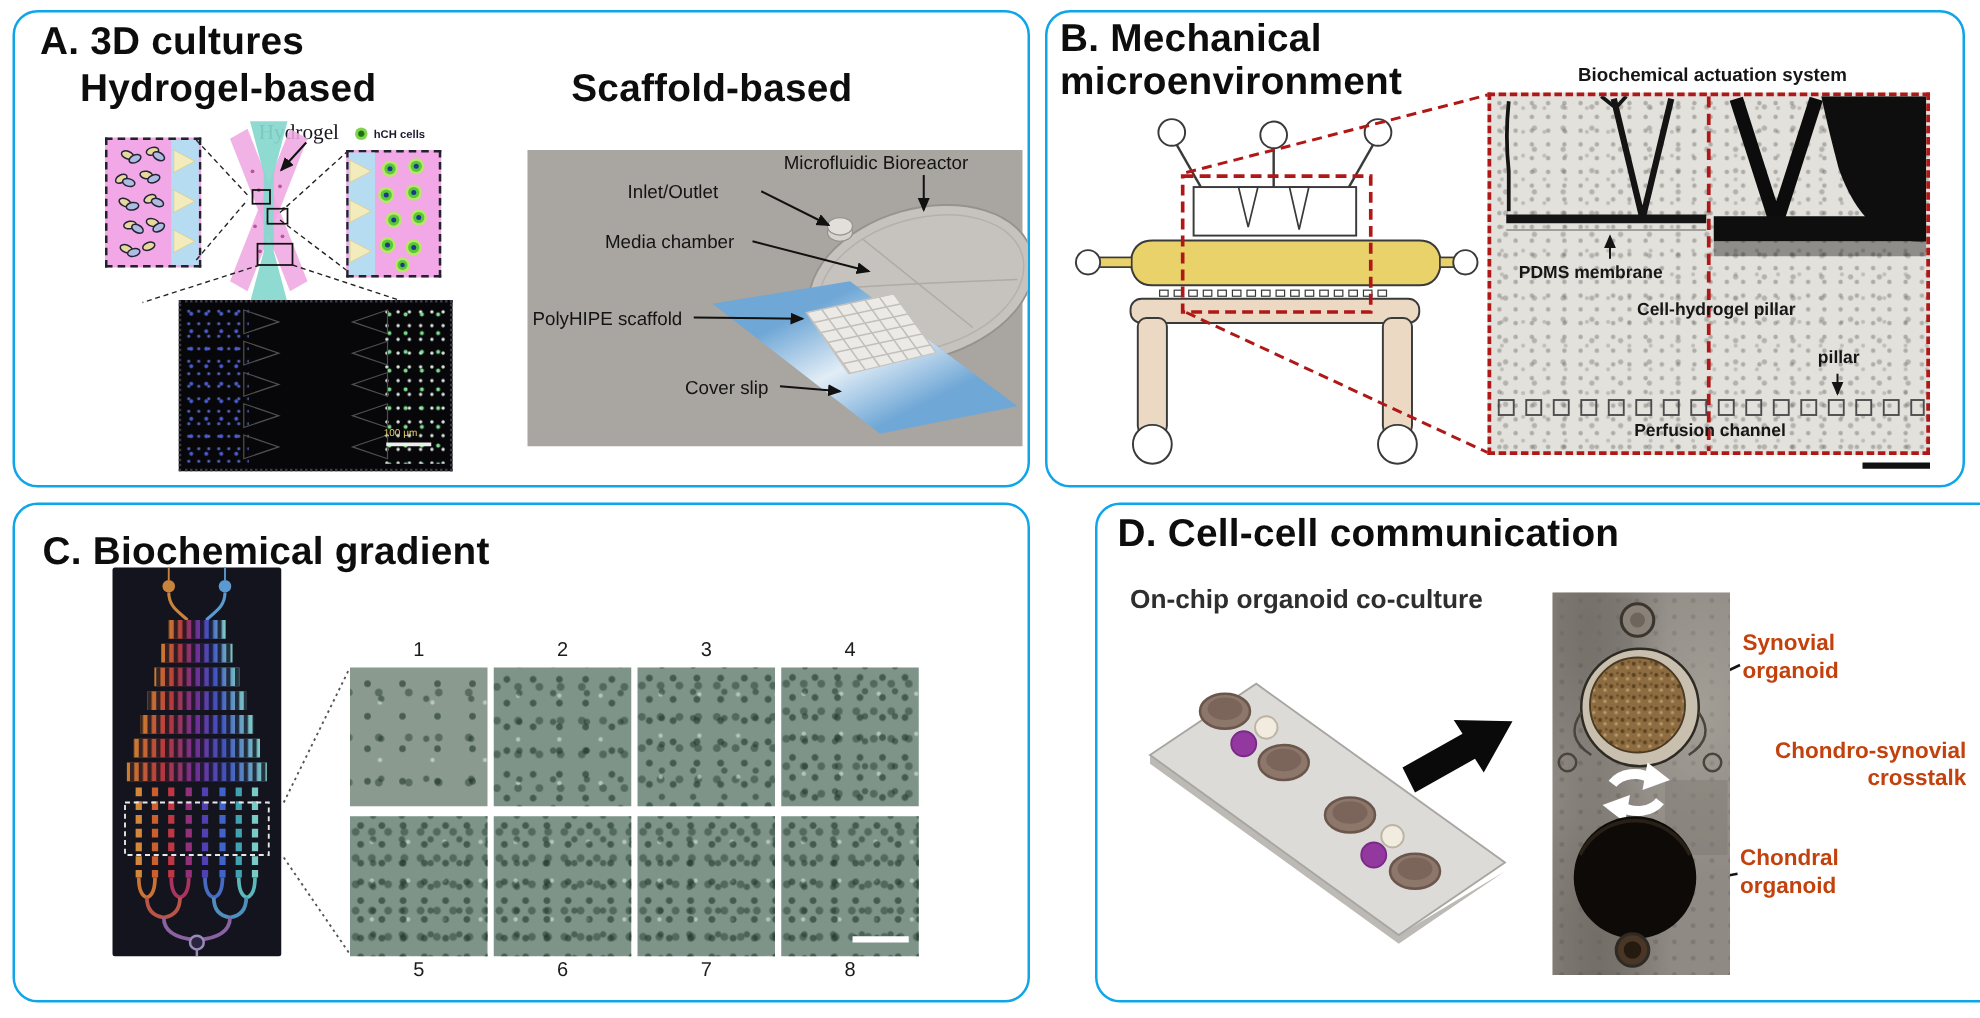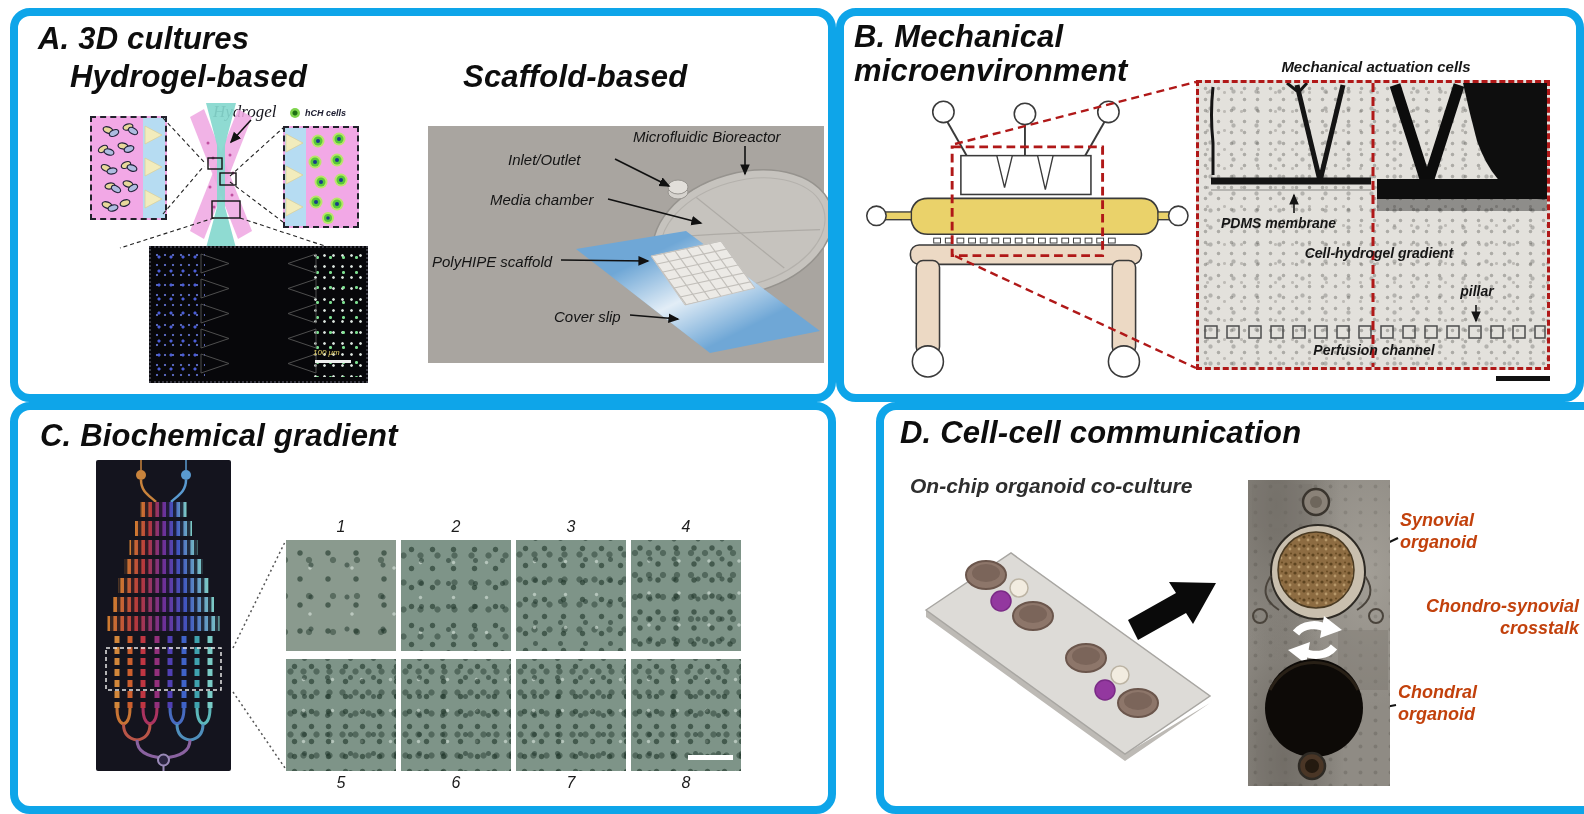--- a/index.html
+++ b/index.html
@@ -1,18 +1,18 @@
 <!DOCTYPE html>
 <html><head>
 <meta charset="utf-8">
 <style>
   html,body{margin:0;padding:0;background:#ffffff;}
   #fig{position:relative;width:1584px;height:814px;background:#ffffff;overflow:hidden;
        font-family:"Liberation Sans",sans-serif;color:#111;}
-  .panel{position:absolute;border:8px solid #0ea5e9;border-radius:20px;background:#fff;font-style:italic;}
+  .panel{position:absolute;border:2px solid #0ea5e9;border-radius:20px;background:#fff;}
   .abs{position:absolute;}
   .ptitle{font-size:31px;font-weight:600;letter-spacing:.2px;color:#0d0d0d;line-height:1.12;}
   .lbl{font-size:15px;color:#141414;}
   .blbl{font-size:14px;font-weight:700;color:#161616;}
   svg{display:block;}
   .ovl{position:absolute;left:0;top:0;pointer-events:none;z-index:7;}
   
   .inset{border:2px dashed #22222c;background:#f2a8e6;}
   .bluecol{position:absolute;top:0;bottom:0;background:#b6dcf2;}
   .darkimg{background:#07070a;border:2px dotted #3a3a44;}
@@ -319,21 +319,21 @@
       <g fill="#ecd9c4" stroke="#3a3a3a" stroke-width="1.6">
         <rect x="54" y="152" width="238" height="20" rx="9"></rect>
         <rect x="60" y="168" width="24" height="96" rx="7"></rect>
         <rect x="262" y="168" width="24" height="96" rx="7"></rect>
       </g>
       <circle cx="72" cy="272" r="16" fill="#fff" stroke="#3a3a3a" stroke-width="1.6"></circle>
       <circle cx="274" cy="272" r="16" fill="#fff" stroke="#3a3a3a" stroke-width="1.6"></circle>
       <rect x="97" y="51" width="155" height="112" fill="none" stroke="#b01818" stroke-width="3" stroke-dasharray="9 5"></rect>
     </svg>
 
-    <div class="abs blbl" style="left:400px;top:42px;width:264px;text-align:center;font-size:15px;">Mechanical actuation cells</div>
+    <div class="abs blbl" style="left:400px;top:42px;width:264px;text-align:center;font-size:15px;">Biochemical actuation system</div>
 
     <div class="abs speckle redbox" style="left:352px;top:64px;width:354px;height:290px;box-sizing:border-box;">
       <svg width="348" height="284" style="position:absolute;left:0;top:0;">
         <g stroke="#141414" fill="none">
           <path d="M14,4 q-3,28 0,56 L14,92" stroke-width="3"></path>
           <line x1="12" y1="98" x2="172" y2="98" stroke-width="7"></line>
           <path d="M98,2 L121,98 L144,2" stroke-width="5"></path>
           <line x1="98" y1="8" x2="88" y2="0" stroke-width="3"></line>
             <line x1="99" y1="10" x2="108" y2="0" stroke-width="3"></line>
         </g>
@@ -363,37 +363,37 @@
         <line x1="174" y1="0" x2="174" y2="284" stroke="#b01818" stroke-width="3" stroke-dasharray="9 5"></line>
         <defs>
             <marker id="ahB" markerWidth="8" markerHeight="8" refX="6" refY="3" orient="auto">
               <path d="M0,0 L7,3 L0,6 Z" fill="#141414"></path>
             </marker>
           </defs>
         <line x1="95" y1="130" x2="95" y2="112" stroke="#141414" stroke-width="1.6" marker-end="url(#ahB)"></line>
         <line x1="277" y1="222" x2="277" y2="238" stroke="#141414" stroke-width="1.6" marker-end="url(#ahB)"></line>
       </svg>
       <div class="abs blbl" style="left:22px;top:132px;">PDMS membrane</div>
-      <div class="abs blbl" style="left:70px;top:162px;width:220px;text-align:center;">Cell-hydrogel gradient</div>
+      <div class="abs blbl" style="left:70px;top:162px;width:220px;text-align:center;">Cell-hydrogel pillar</div>
       <div class="abs blbl" style="left:248px;top:200px;width:60px;text-align:center;">pillar</div>
       <div class="abs blbl" style="left:95px;top:259px;width:160px;text-align:center;">Perfusion channel</div>
     </div>
 
     <div class="abs" style="left:652px;top:360px;width:54px;height:5px;background:#111;"></div>
 
     <svg class="ovl" width="732" height="378">
       <g stroke="#b01818" stroke-width="2.4" stroke-dasharray="8 5" fill="none">
         <line x1="111" y1="128" x2="352" y2="66"></line>
         <line x1="111" y1="240" x2="352" y2="352"></line>
       </g>
     </svg>
   </div>
 
   <div class="panel" style="left:10px;top:402px;width:810px;height:396px;">
-    <div class="abs ptitle" style="left:22px;top:9px;text-align:right;">C. Biochemical gradient</div>
+    <div class="abs ptitle" style="left:22px;top:20px;text-align:right;">C. Biochemical gradient</div>
 
     <div class="abs" style="left:78px;top:50px;width:135px;height:311px;background:#14141e;border-radius:2px;">
       <svg width="135" height="311">
         <defs>
           <linearGradient id="tg" x1="0" y1="0" x2="1" y2="0">
             <stop offset="0" stop-color="#cf7d30"></stop>
               <stop offset="0.25" stop-color="#b5383c"></stop>
             <stop offset="0.5" stop-color="#6f2f96"></stop>
               <stop offset="0.72" stop-color="#3f55c0"></stop>
             <stop offset="1" stop-color="#7ecdc6"></stop>

